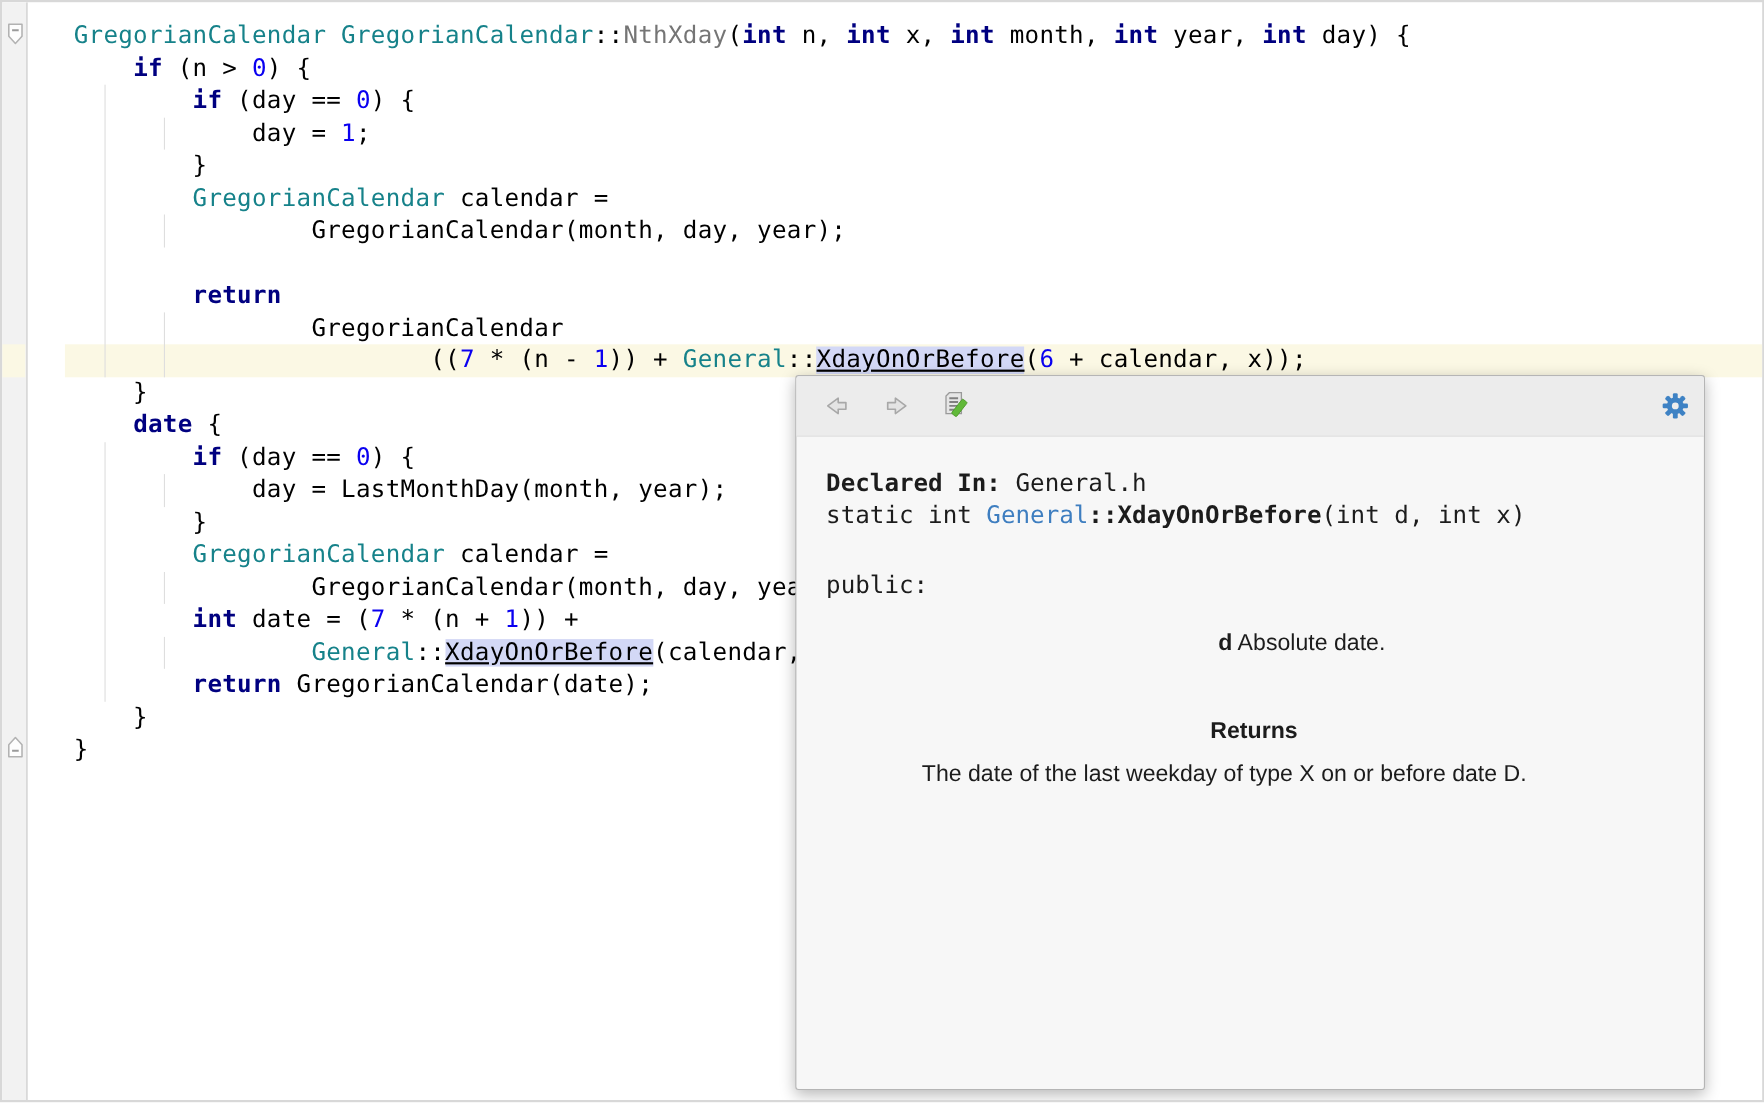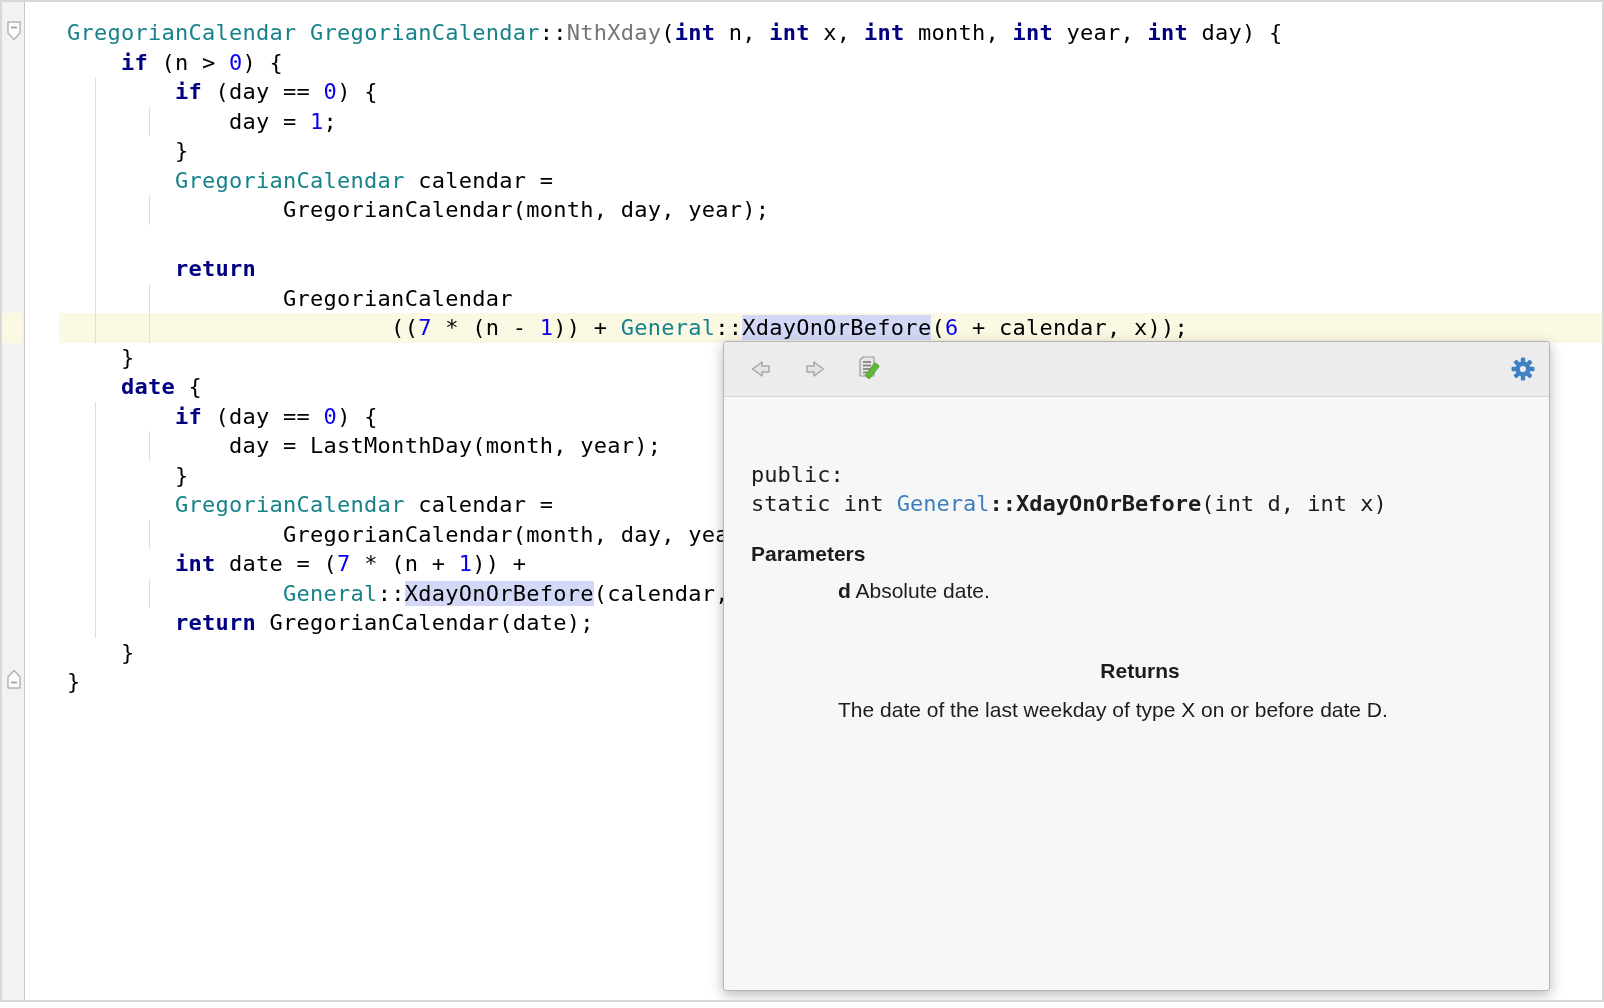--- a/index.html
+++ b/index.html
@@ -22,21 +22,21 @@
   .code-lines{position:absolute;left:0;top:16px;right:0;}
   .code-line{height:29.5px;line-height:29.5px;white-space:pre;padding-left:8px;
              font-family:"DejaVu Sans Mono","Liberation Mono",monospace;
              font-size:22px;letter-spacing:0.26px;color:var(--code_text,#000);margin-left:34px;}
   .code-line.current{background:var(--current_line_bg,#FBF8E4);}
   .tok-k{color:var(--keyword,#000080);font-weight:bold;}
   .tok-n{color:var(--number,#0000F0);}
   .tok-t{color:var(--type_name,#16828A);}
   .tok-f{color:var(--function_decl,#757575);}
   .tok-p{color:var(--code_text,#000);}
-  .tok-hl{color:var(--code_text,#000);background:var(--usage_highlight_bg,#D3D8F6);}
+  .tok-hl{color:var(--code_text,#000);background:var(--usage_highlight_bg,#D3D8F6);text-decoration:underline;}
   .indent-guide{position:absolute;width:1px;background:#DEDEDE;z-index:5;}
 
   
   .doc-popup{position:absolute;left:721px;top:339px;width:825px;height:648px;
              background:var(--popup_bg,#F7F7F7);border:1px solid #B5B5B5;border-radius:3px;
              box-shadow:0 4px 14px rgba(0,0,0,0.28);z-index:10;}
   .doc-toolbar{height:54px;background:var(--toolbar_bg,#ECECEC);
                border-bottom:1px solid #D8D8D8;border-radius:3px 3px 0 0;
                display:flex;align-items:center;padding:0 12px 0 23px;}
   .tb-btn{width:28px;height:30px;display:flex;align-items:center;justify-content:center;
@@ -48,21 +48,21 @@
             font-size:22px;line-height:29px;white-space:pre;}
   .doc-mono .b{font-weight:bold;}
   .mt-public{margin-top:35px;}
   .tok-sp{color:#1C1C1C;}
   .tok-slink{color:var(--popup_link,#3E7EC0);}
   .tok-sb{color:#1C1C1C;font-weight:bold;}
   .doc-sans{font-size:21px;line-height:29px;white-space:pre-wrap;}
   .doc-heading{font-size:21px;line-height:26px;font-weight:bold;margin-top:23px;}
   .doc-param{font-size:21px;line-height:26px;margin-left:87px;white-space:pre-wrap;}
   .doc-param .b{font-weight:bold;}
-  .mt-p1{margin-top:11px;}
+  .mt-p1{margin-top:25px;text-align:center;}
   .mt-p2{margin-top:18px;}
   .mt-returns{margin-top:54px;text-align:center;}
   .mt-rtext{margin-top:13px;}
 </style>
 </head>
 <body>
 
 <div class="frame">
 
   <div class="gutter"></div>
@@ -146,21 +146,21 @@
             <rect x="10.8" y="1.5" width="4.4" height="23" rx="1.2" transform="rotate(90 13 13)"></rect>
             <rect x="10.8" y="1.5" width="4.4" height="23" rx="1.2" transform="rotate(135 13 13)"></rect>
             <circle cx="13" cy="13" r="7.6"></circle>
           </g>
           <circle cx="13" cy="13" r="3.1" fill="#ECECEC"></circle>
         </svg>
       </div>
     </div>
 
     <div class="doc-content">
+      <div class="doc-mono"><span class="b">Declared In:</span><span> General.h</span></div>
+      <div class="doc-mono" id="doc-signature"><span class="tok-sp">static int </span><span class="tok-slink">General</span><span class="tok-sb">::XdayOnOrBefore</span><span class="tok-sp">(int d, int x)</span></div>
       <div class="doc-mono mt-public">public:</div>
-      <div class="doc-mono" id="doc-signature"><span class="tok-sp">static int </span><span class="tok-slink">General</span><span class="tok-sb">::XdayOnOrBefore</span><span class="tok-sp">(int d, int x)</span></div>
-      <div class="doc-heading">Parameters</div>
       <div class="doc-param mt-p1"><span class="b">d</span><span> Absolute date.</span></div>
       <div class="doc-heading mt-returns">Returns</div>
       <div class="doc-param mt-rtext">The date of the last weekday of type X on or before date D.</div>
     </div>
   </div>
 </div>
 
 </body></html>

